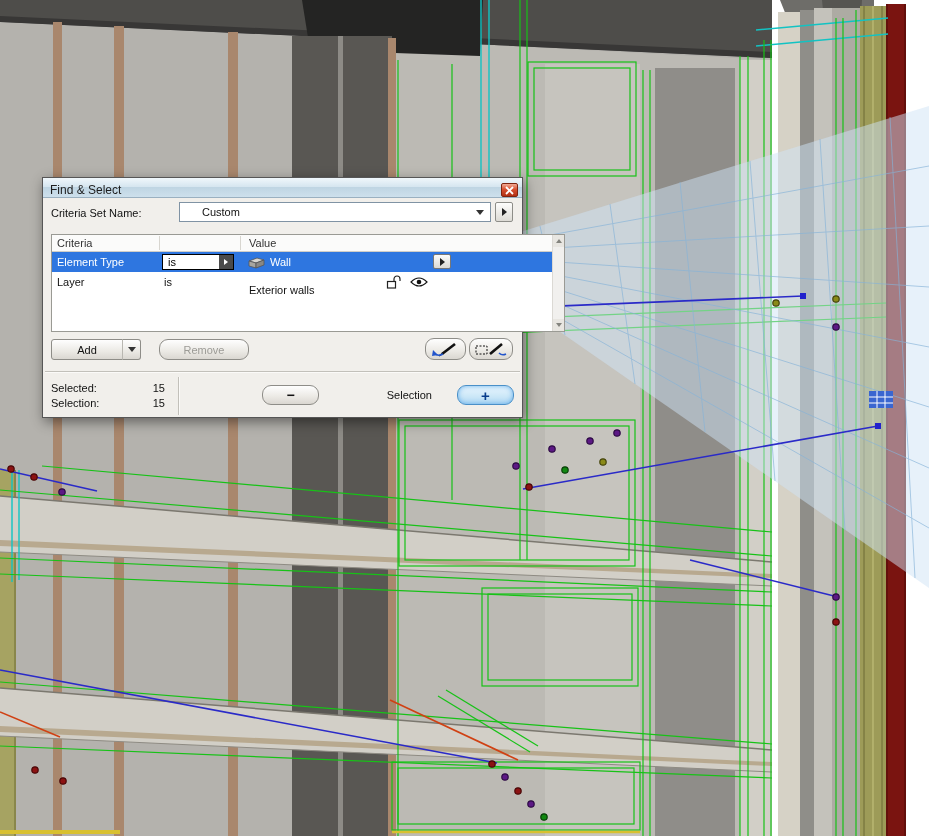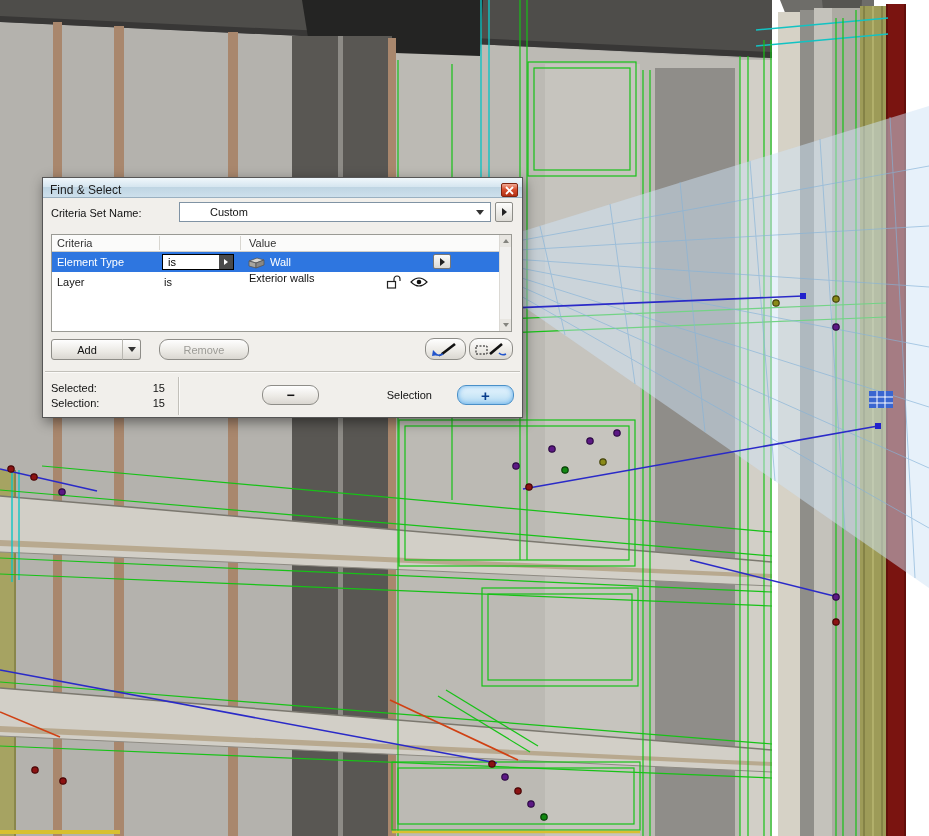--- a/index.html
+++ b/index.html
@@ -18,51 +18,51 @@
               border-bottom: 1px solid #9ab0c0; }
   .title { flex: 1; font-size: 12px; color: #1d1d1d; padding-left: 3px; }
   .closebtn { width: 17px; height: 14px; border-radius: 2px; border: 1px solid #7e2410;
               background: linear-gradient(#f2ab96, #d85030 45%, #b23014);
               display: flex; align-items: center; justify-content: center; }
   .closebtn svg { display: block; }
 
   .cs-label { position: absolute; left: 8px; top: 29px; }
   .combo { position: absolute; left: 136px; top: 24px; width: 312px; height: 20px;
            background: #fff; border: 1px solid #8093a4; display: flex; align-items: center; }
-  .combo .val { flex: 1; padding-left: 30px; }
+  .combo .val { flex: 1; padding-left: 22px; }
   .tri-down { width: 0; height: 0; border-left: 4px solid transparent;
               border-right: 4px solid transparent; border-top: 5px solid #333; margin-right: 6px; }
   .tri-right { width: 0; height: 0; border-top: 4px solid transparent;
                border-bottom: 4px solid transparent; border-left: 5px solid #222; }
   .tri-right-w { width: 0; height: 0; border-top: 3px solid transparent;
                  border-bottom: 3px solid transparent; border-left: 4px solid #fff; }
   .sq-btn { position: absolute; left: 452px; top: 24px; width: 18px; height: 20px;
             background: linear-gradient(#fdfdfc, #dddbd5); border: 1px solid #8d8d88;
             display: flex; align-items: center; justify-content: center; border-radius: 2px; }
 
-  .table { position: absolute; left: 8px; top: 56px; width: 461px; height: 98px;
+  .table { position: absolute; left: 8px; top: 56px; width: 514px; height: 98px;
            background: #fff; border: 1px solid #9a9a94; }
   .thead { height: 17px; position: relative; background: #fbfbfa;
            border-bottom: 1px solid #d0cec8; width: calc(100% - 12px); }
   .th1 { position: absolute; left: 5px; top: 2px; color: #333; }
   .th2 { position: absolute; left: 197px; top: 2px; color: #333; }
   .hdiv { position: absolute; top: 1px; bottom: 1px; width: 1px; background: #d8d6d0; }
   .trow { height: 20px; position: relative; width: calc(100% - 12px); }
   .trow.sel { background: #2e76e0; color: #fff; }
   .c-crit { position: absolute; left: 5px; top: 4px; }
   .c-op   { position: absolute; left: 112px; top: 4px; }
   .op-combo { position: absolute; left: 110px; top: 2px; width: 72px; height: 16px;
               background: #fff; border: 1px solid #000; color: #000;
               display: flex; align-items: center; }
   .op-combo .t { flex: 1; padding-left: 5px; }
   .op-combo .arr { width: 14px; height: 100%; background: #4a4a4a;
                    display: flex; align-items: center; justify-content: center; }
   .wall-ic { position: absolute; left: 196px; top: 4px; }
   .c-val1 { position: absolute; left: 218px; top: 4px; }
-  .c-val2 { position: absolute; left: 197px; top: 0; }
+  .c-val2 { position: absolute; left: 197px; top: 12px; }
   .row-arrow { position: absolute; left: 381px; top: 2px; width: 18px; height: 15px;
                background: linear-gradient(#fbfbfa, #dcdad4); border: 1px solid #777;
                display: flex; align-items: center; justify-content: center; border-radius: 2px; }
   .lock-ic { position: absolute; left: 334px; top: 3px; }
   .eye-ic  { position: absolute; left: 358px; top: 4px; }
   .scrollbar { position: absolute; right: 0; top: 0; bottom: 0; width: 12px;
                background: #f1f0ee; border-left: 1px solid #dbd9d4; }
   .sb-btn { position: absolute; left: 0; width: 11px; height: 12px; background: #e8e6e1;
             display: flex; align-items: center; justify-content: center; }
   .sb-up { top: 0; } .sb-down { bottom: 0; }

